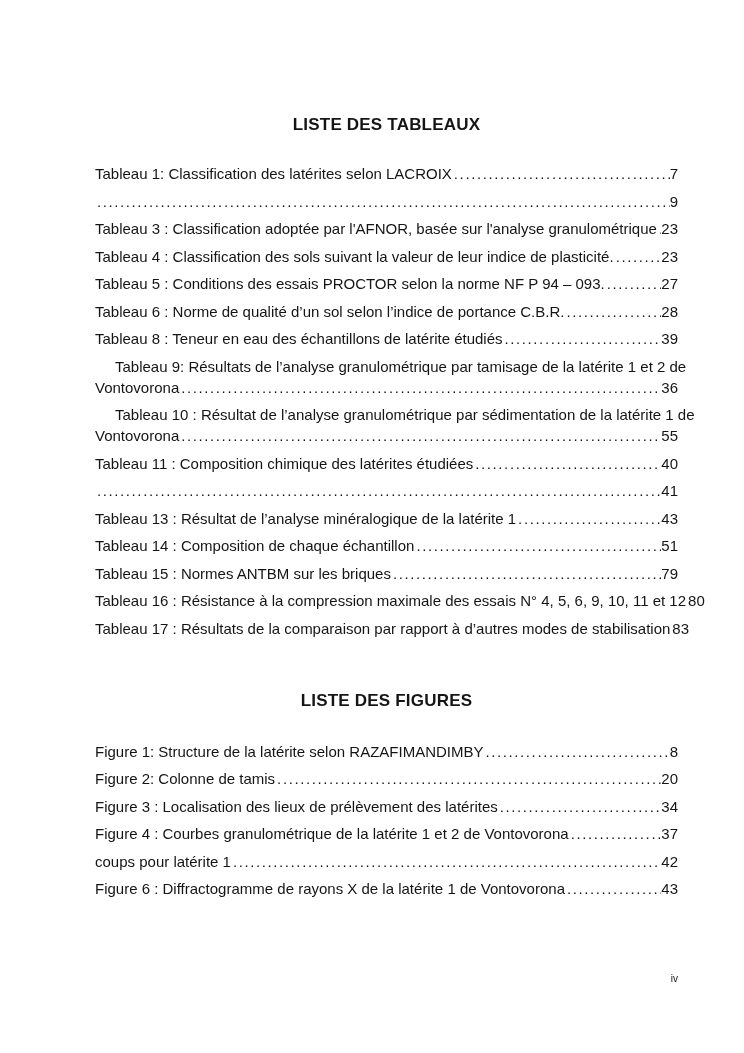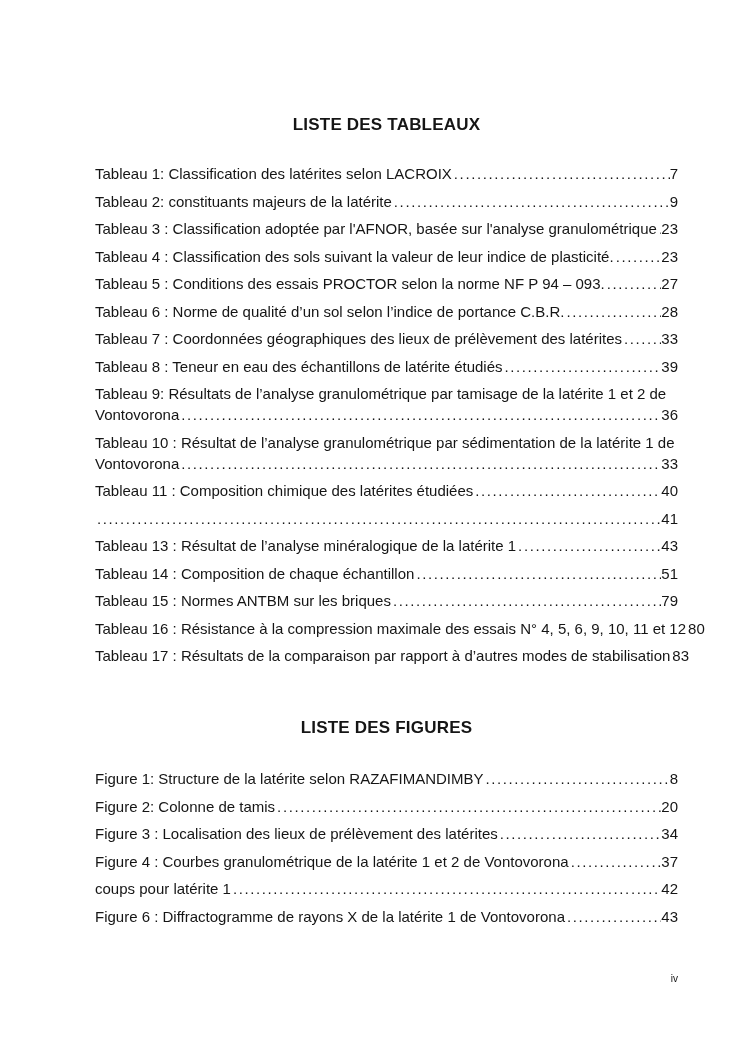--- a/index.html
+++ b/index.html
@@ -31,21 +31,21 @@
   #tables-title { margin-top: 115px; }
   #figures-title { margin-top: 52px; }
   .toc {
     font-size: 15px;
     line-height: 21px;
     color: #151515;
   }
   #tables-list { margin-top: 28px; }
   #figures-list { margin-top: 30px; }
   .entry { margin-bottom: 6.5px; }
-  .entry-line { display: block; white-space: nowrap; }
+  .entry-line { display: block; white-space: nowrap; margin-left: 20px; }
   .entry-last { display: flex; align-items: flex-start; }
   .entry-text { white-space: nowrap; }
   .leader {
     flex: 1 1 auto;
     min-width: 0;
     overflow: hidden;
     white-space: nowrap;
     letter-spacing: 1.6px;
     padding-left: 2px;
   }
@@ -71,21 +71,20 @@
     <div class="toc" id="tables-list">
         <div class="entry">
           <span class="entry-last">
             <span class="entry-text">Tableau 1: Classification des latérites selon LACROIX</span>
             <span class="leader"></span>
             <span class="pagenum">7</span>
           </span>
         </div>
         <div class="entry">
           <span class="entry-last">
-            <span class="entry-text">Tableau 2: constituants majeurs de la latérite</span>
             <span class="leader"></span>
             <span class="pagenum">9</span>
           </span>
         </div>
         <div class="entry">
           <span class="entry-last">
             <span class="entry-text">Tableau 3 : Classification adoptée par l'AFNOR, basée sur l'analyse granulométrique</span>
             <span class="leader"></span>
             <span class="pagenum">23</span>
           </span>
@@ -106,46 +105,39 @@
         </div>
         <div class="entry">
           <span class="entry-last">
             <span class="entry-text">Tableau 6 : Norme de qualité d’un sol selon l’indice de portance C.B.R.</span>
             <span class="leader"></span>
             <span class="pagenum">28</span>
           </span>
         </div>
         <div class="entry">
           <span class="entry-last">
-            <span class="entry-text">Tableau 7 : Coordonnées géographiques des lieux de prélèvement des latérites</span>
-            <span class="leader"></span>
-            <span class="pagenum">33</span>
-          </span>
-        </div>
-        <div class="entry">
-          <span class="entry-last">
             <span class="entry-text">Tableau 8 : Teneur en eau des échantillons de latérite étudiés</span>
             <span class="leader"></span>
             <span class="pagenum">39</span>
           </span>
         </div>
         <div class="entry">
           <span class="entry-line">Tableau 9: Résultats de l’analyse granulométrique par tamisage de la latérite 1 et 2 de</span>
           <span class="entry-last">
             <span class="entry-text">Vontovorona</span>
             <span class="leader"></span>
             <span class="pagenum">36</span>
           </span>
         </div>
         <div class="entry">
           <span class="entry-line">Tableau 10 : Résultat de l’analyse granulométrique par sédimentation de la latérite 1 de</span>
           <span class="entry-last">
             <span class="entry-text">Vontovorona</span>
             <span class="leader"></span>
-            <span class="pagenum">33</span>
+            <span class="pagenum">55</span>
           </span>
         </div>
         <div class="entry">
           <span class="entry-last">
             <span class="entry-text">Tableau 11 : Composition chimique des latérites étudiées</span>
             <span class="leader"></span>
             <span class="pagenum">40</span>
           </span>
         </div>
         <div class="entry">

